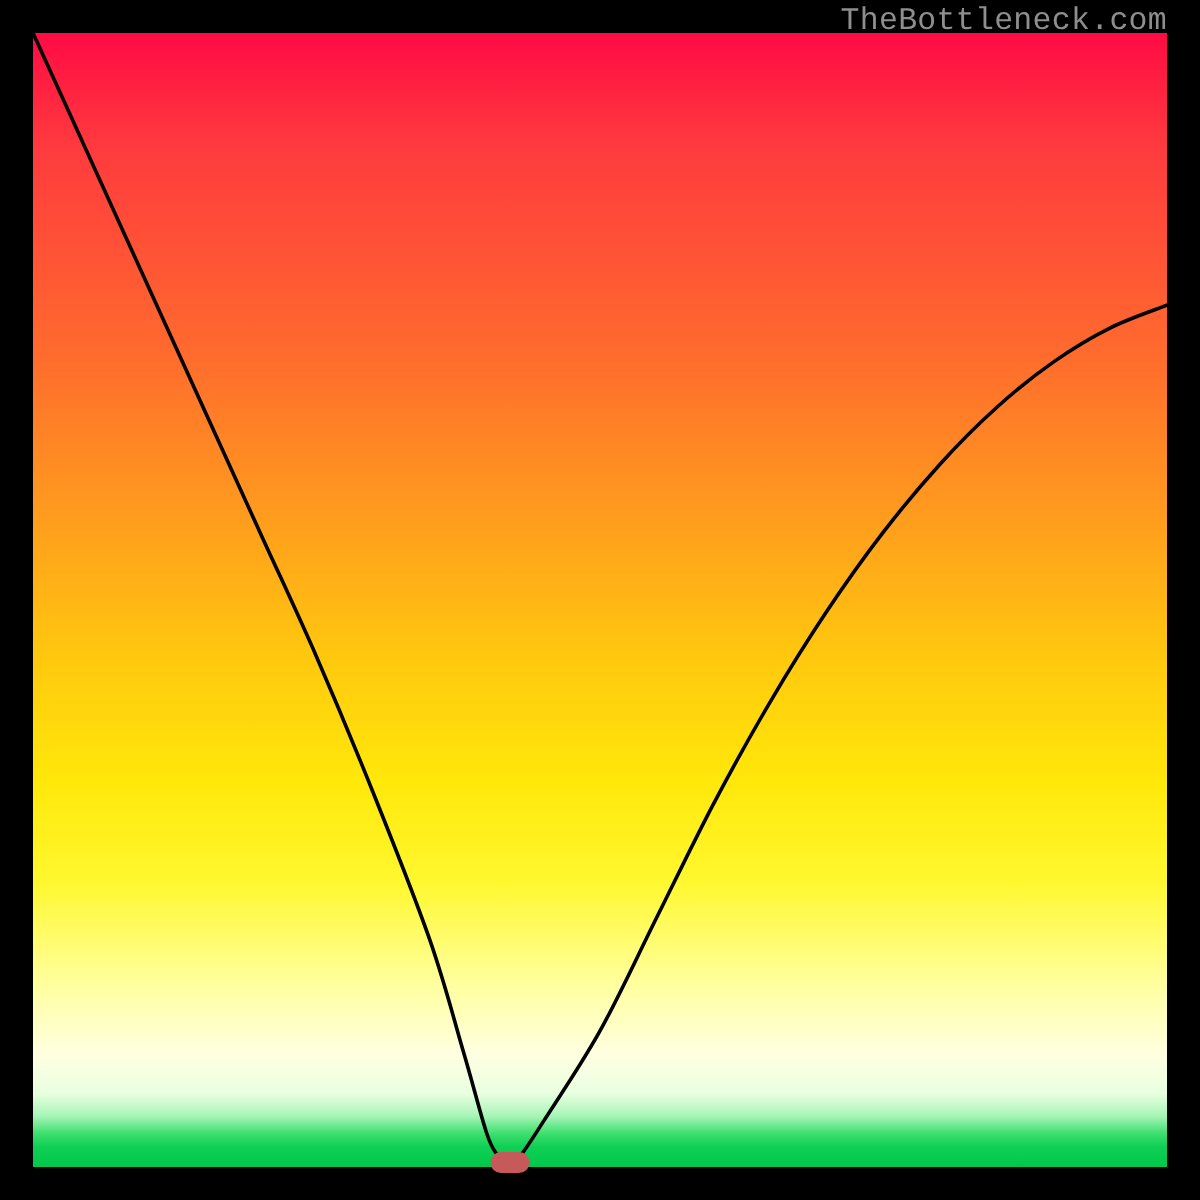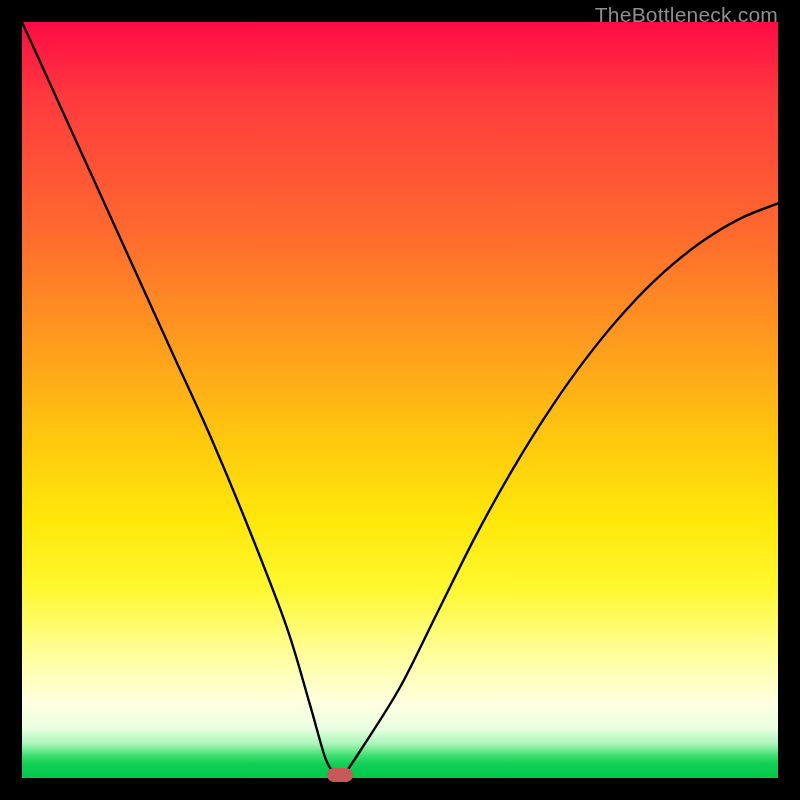--- a/index.html
+++ b/index.html
@@ -9,20 +9,21 @@
     height: 800px;
     overflow: hidden;
     background: #000;
     font-family: Arial, Helvetica, sans-serif;
   }
   .container {
     position: relative;
     width: 800px;
     height: 800px;
     background: #000;
+    font-family: Liberation Mono, monospace;
   }
   .plot-area {
     position: absolute;
     left: 22px;
     top: 22px;
     width: 756px;
     height: 756px;
     
     background: linear-gradient(
       to bottom,

